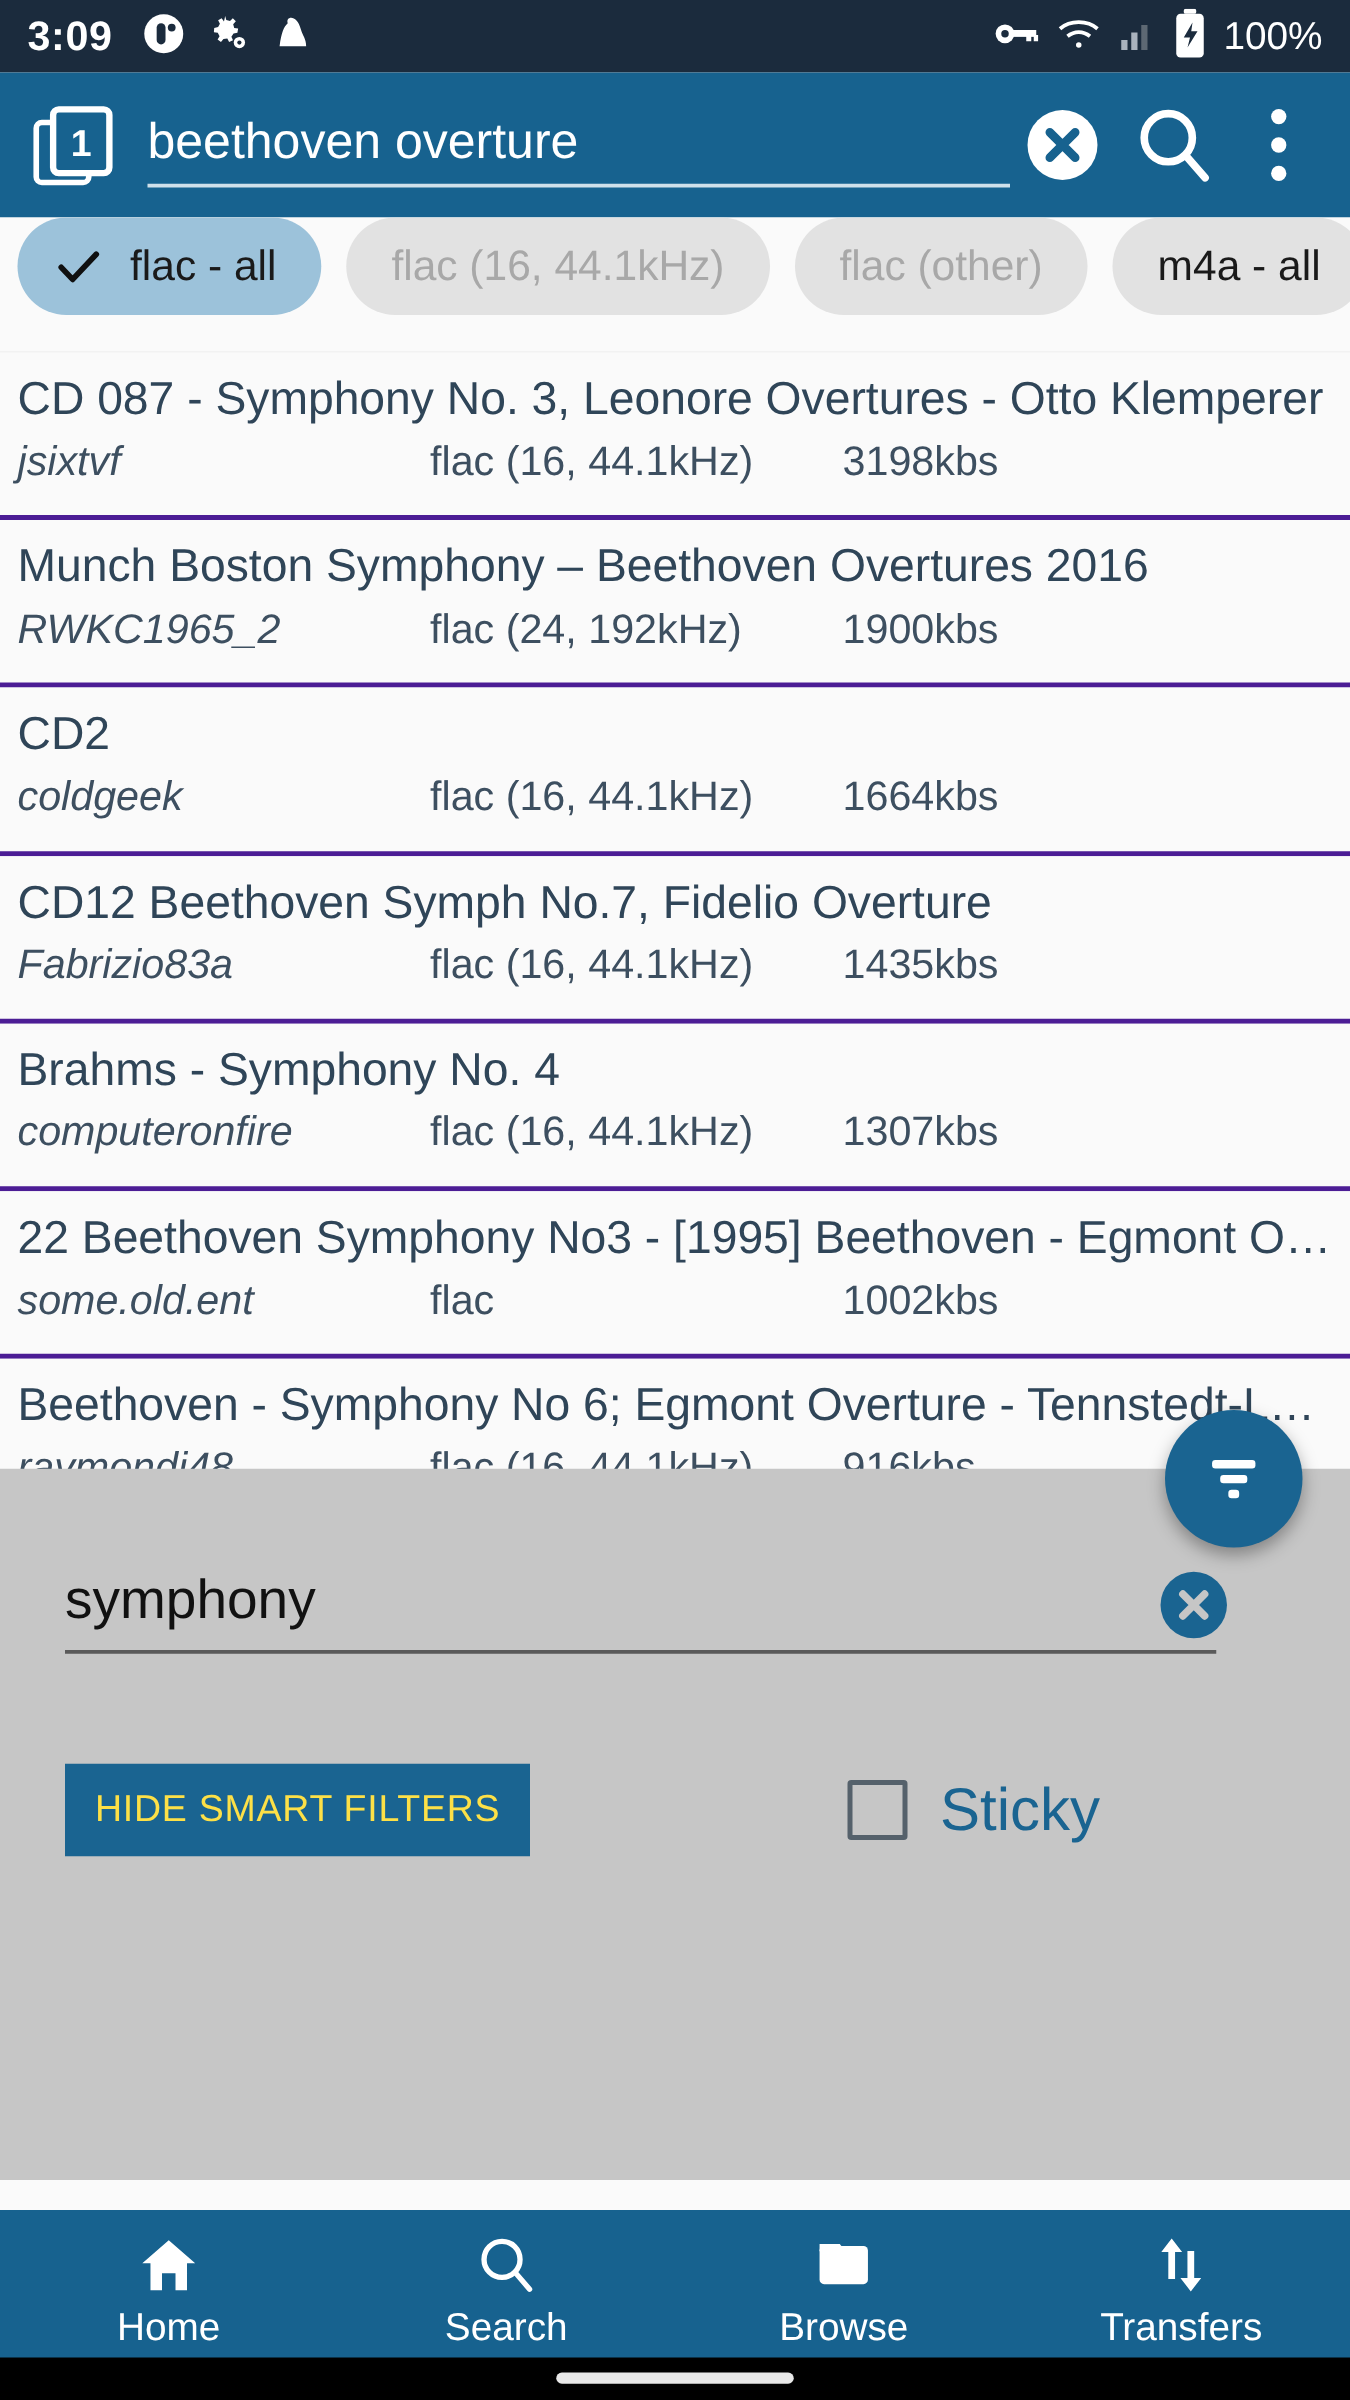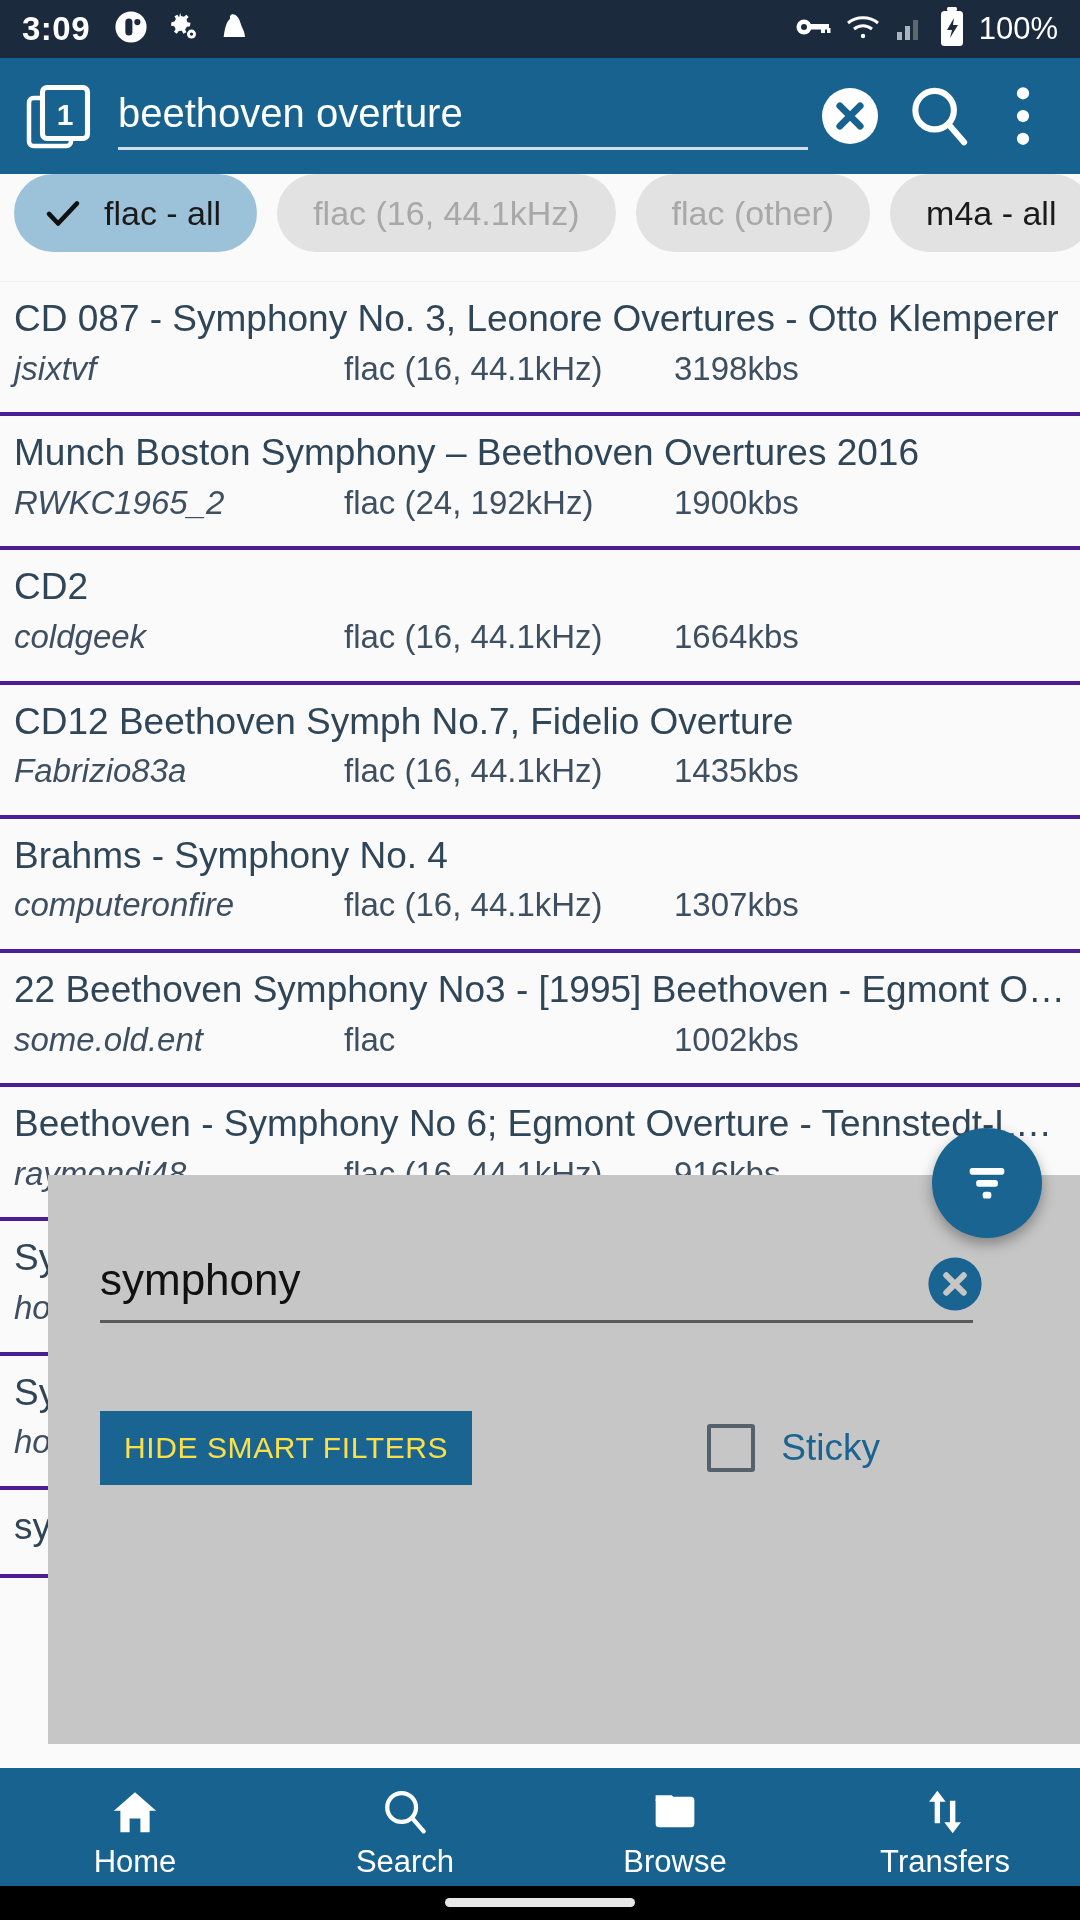--- a/index.html
+++ b/index.html
@@ -75,38 +75,38 @@
   
   .fab {
     position:absolute; right:38px; top:1128px; width:110px; height:110px;
     border-radius:55px; background:#1a6491; display:flex; align-items:center;
     justify-content:center; box-shadow:0 6px 14px rgba(0,0,0,0.34); z-index:9;
   }
 
   
   .filterpanel {
     position:absolute; left:0; right:0; top:1175px; height:569px;
-    background:#c6c6c6; padding:0 52px;margin-left:48px;
+    background:#c6c6c6; padding:0 52px;
   }
   .filter-input-wrap { position:relative; margin-top:62px; height:86px; display:flex; align-items:center; }
   .filter-input-text { font-size:44px; color:#111111; line-height:1; }
   .filter-underline { position:absolute; left:0; right:55px; bottom:0; height:3px; background:#5a5a5a; }
   .filter-clear { position:absolute; right:44px; top:18px; width:58px; height:58px; }
   .filter-actions { margin-top:88px; display:flex; align-items:center; }
   .hide-filters-btn {
     background:#1a6491; color:#fde047; font-size:30px; font-weight:normal;
     letter-spacing:0.6px; padding:0 24px; height:74px; display:flex;
     align-items:center; justify-content:center;
   }
   .sticky-wrap { margin-left:auto; margin-right:148px; display:flex; align-items:center; }
   .sticky-box {
     width:48px; height:48px; border:4px solid #55616b; background:transparent;
     border-radius:3px;
   }
-  .sticky-label { font-size:37px; color:#1a6491; margin-left:26px; }
+  .sticky-label { font-size:48px; color:#1a6491; margin-left:26px; }
 
   
   .bottomnav {
     position:absolute; left:0; right:0; top:1744px; height:142px;
     background:#17628f; display:flex;margin-top:24px;
   }
   .navitem {
     flex:1 1 0; display:flex; flex-direction:column; align-items:center;
     justify-content:flex-start; padding-top:16px; position:relative; color:#ffffff;
   }

